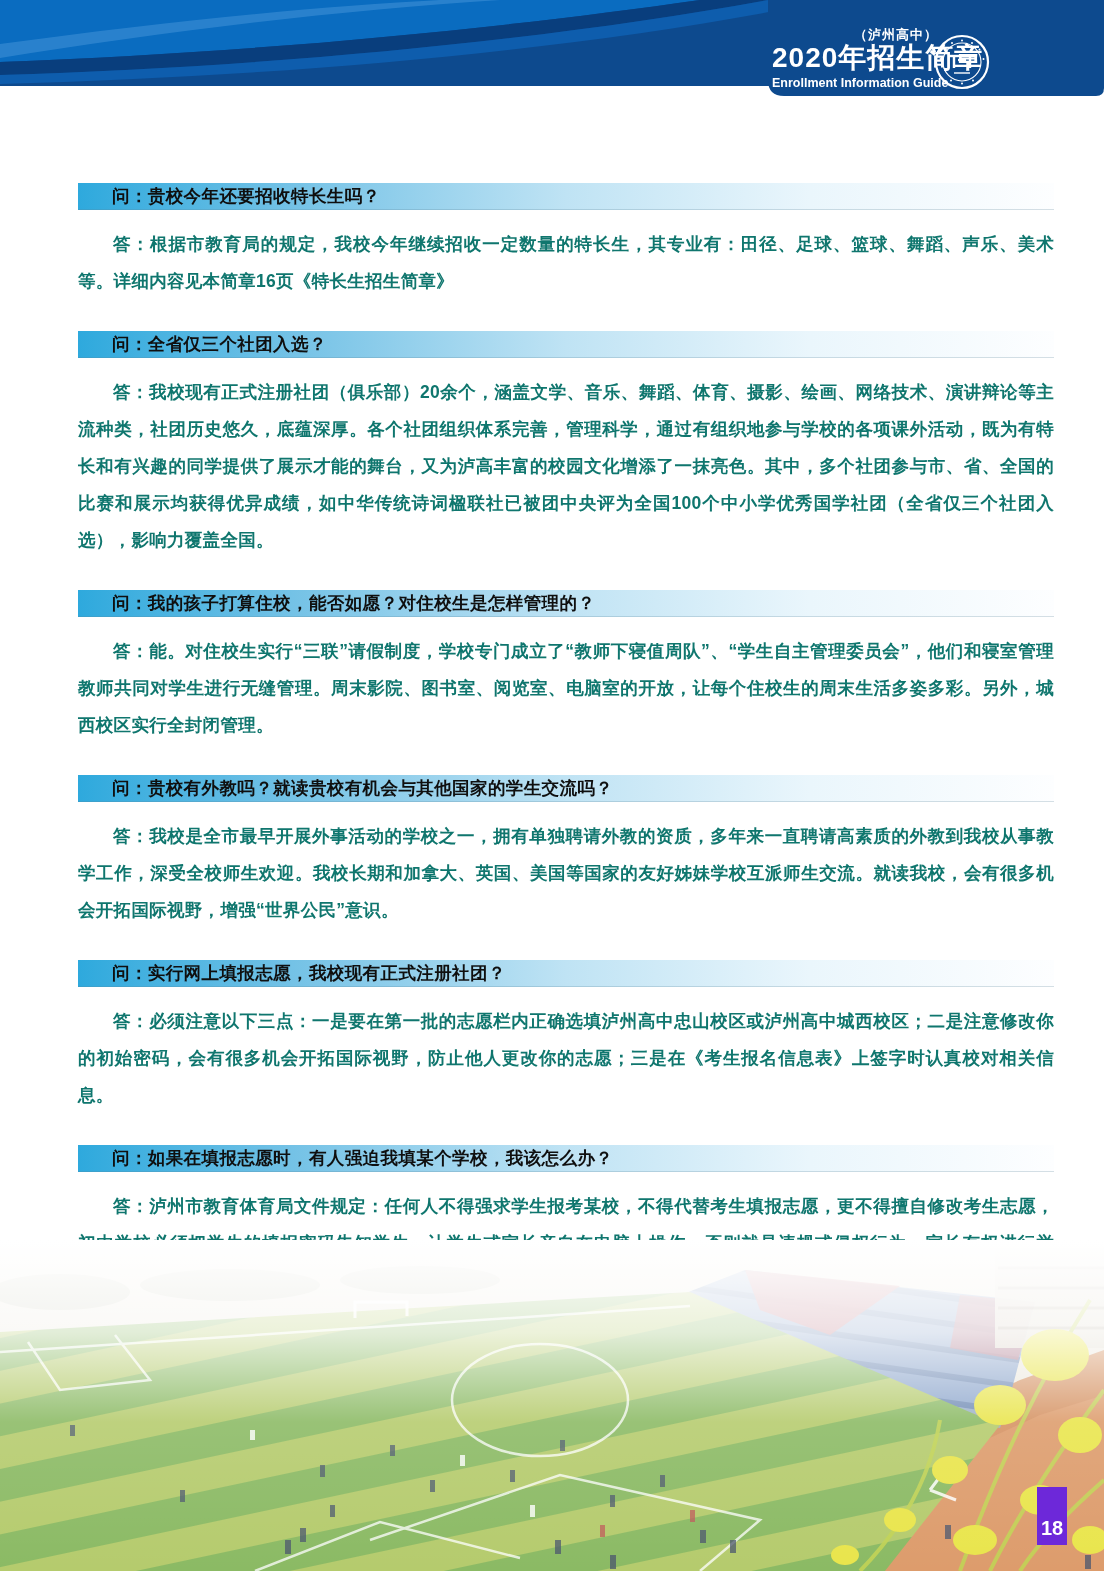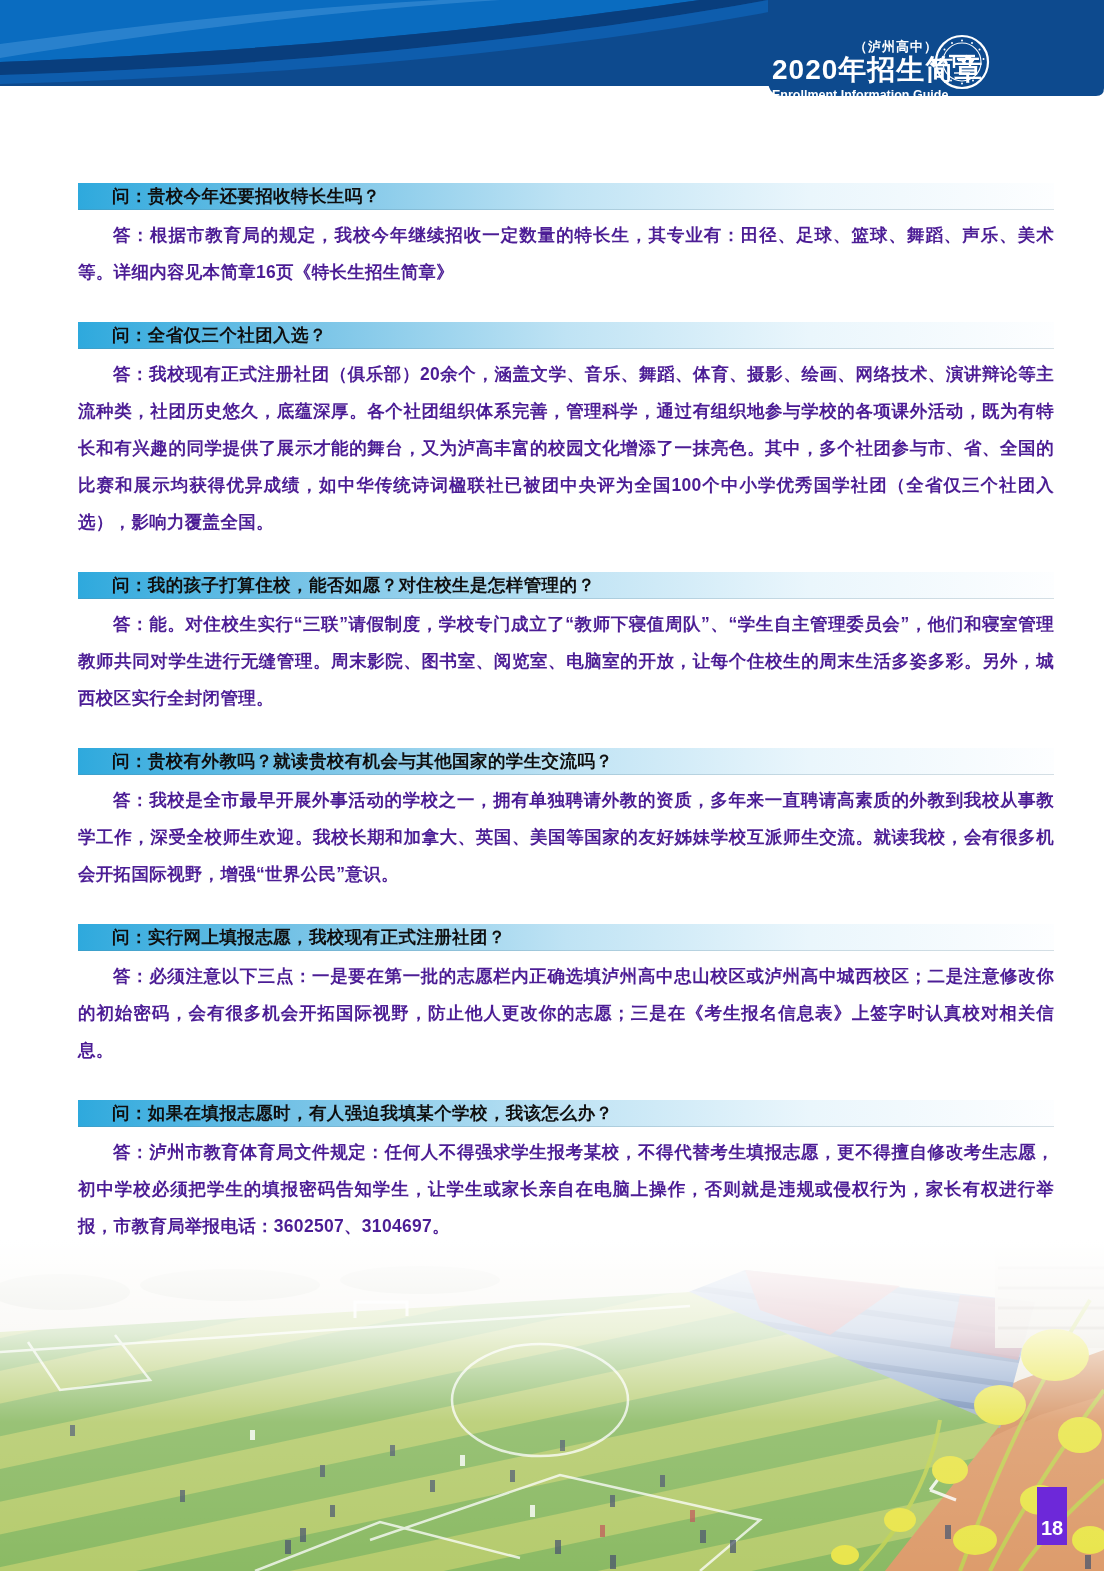--- a/index.html
+++ b/index.html
@@ -11,40 +11,40 @@
     overflow:hidden;
     font-family:"Liberation Sans","DejaVu Sans",sans-serif;
   }
   
   .header{position:absolute;top:0;left:0;width:1104px;height:100px;}
   .header svg{display:block;}
   .badge-text{
     position:absolute;top:28px;left:772px;width:170px;
     color:#ffffff;text-align:center;line-height:1;
   }
-  .badge-bracket{font-size:13px;font-weight:bold;letter-spacing:1px;text-align:right;padding-right:4px;margin-top:12px;}
+  .badge-bracket{font-size:13px;font-weight:bold;letter-spacing:1px;text-align:right;padding-right:4px;}
   .badge-title{font-size:28px;font-weight:bold;letter-spacing:1px;margin-top:3px;white-space:nowrap;}
   .badge-en{font-size:12.5px;font-weight:bold;margin-top:5px;white-space:nowrap;}
   .seal{position:absolute;top:34px;left:934px;}
   
   .content{position:absolute;top:183px;left:78px;width:976px;}
   .qa{margin-bottom:31px;}
   .q-bar{
     height:27px;line-height:27px;
     padding-left:34px;
     background:linear-gradient(to right,#2ea9dd 0%,#74c2e6 22%,#bfe3f4 50%,#eaf6fc 75%,#fdfeff 100%);
     box-shadow:inset 0 -1px 0 rgba(90,130,150,.25);
     font-size:17.5px;font-weight:800;color:#0f0f0f;
     letter-spacing:.4px;
-    margin-bottom:7px;
+    margin-bottom:16px;
   }
   .answer{
     margin:0;
     font-size:17.5px;line-height:37px;
-    font-weight:600;color:#4c1d95;
+    font-weight:600;color:#0f766e;
     text-align:justify;text-indent:2em;
     letter-spacing:.3px;
   }
   
   .photo{position:absolute;left:0;bottom:0;width:1104px;height:331px;}
   .photo svg{display:block;}
   
   .page-num{
     position:absolute;right:37px;bottom:26px;
     width:30px;height:58px;

